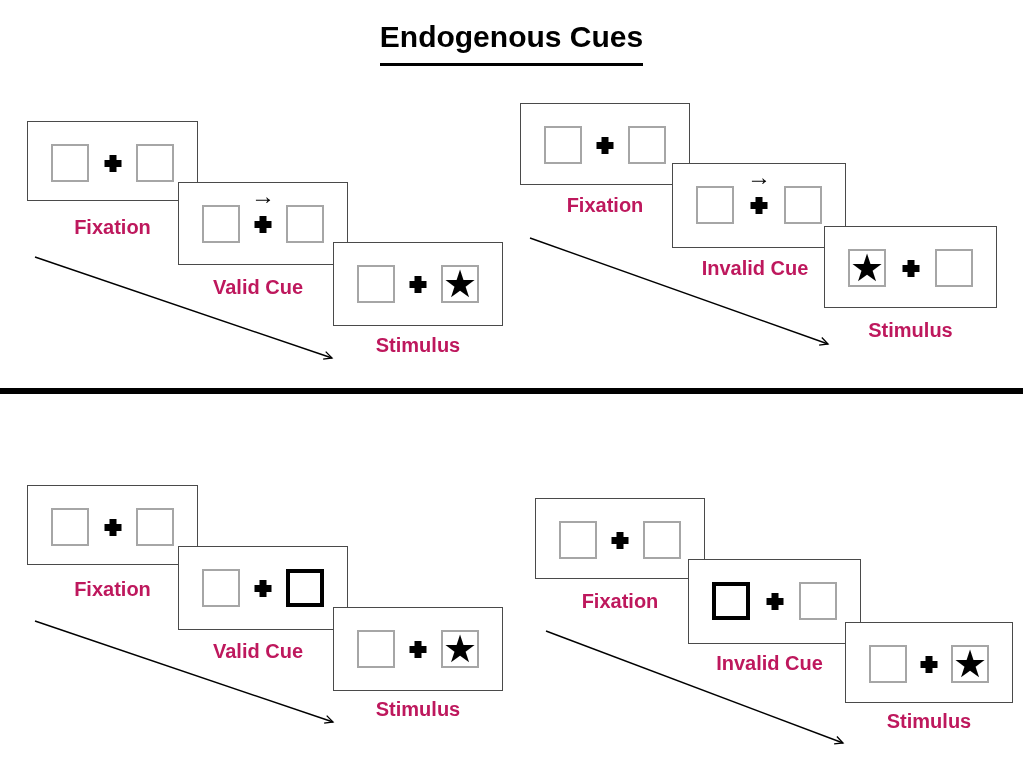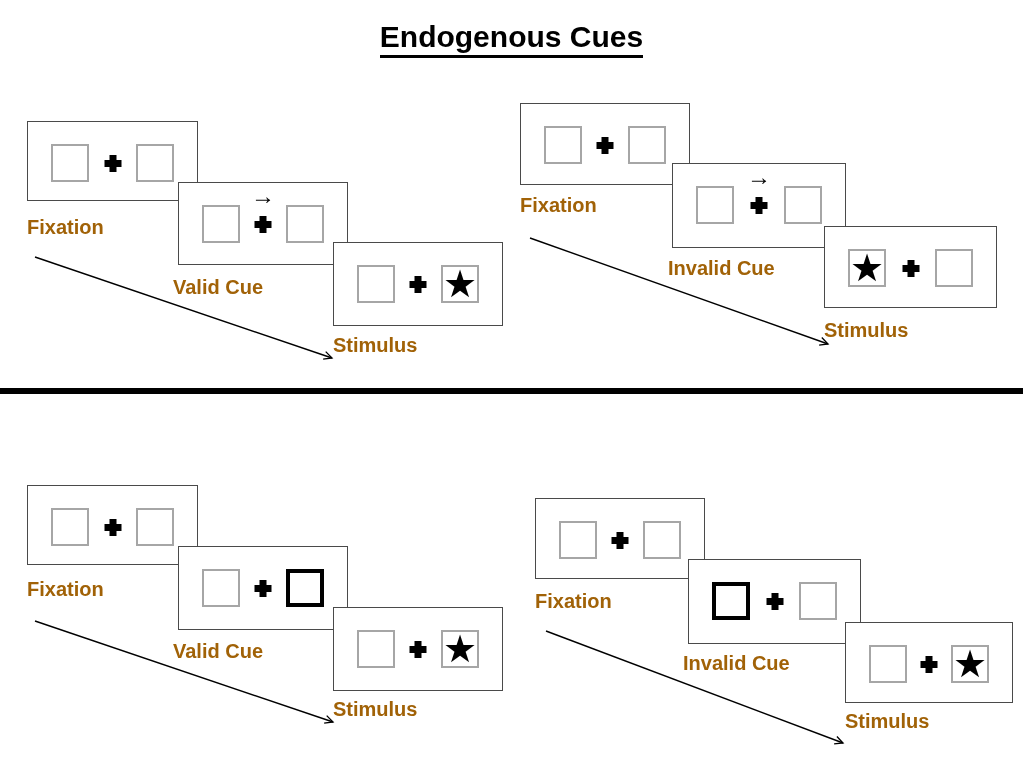--- a/index.html
+++ b/index.html
@@ -3,42 +3,42 @@
 <meta charset="utf-8">
 <style>
   html,body{margin:0;padding:0;background:#fff;}
   .canvas{
     position:relative;width:1023px;height:767px;background:#ffffff;
     font-family:"Liberation Sans",sans-serif;color:#000;overflow:hidden;
   }
   .section-title{position:absolute;left:0;width:1023px;text-align:center;}
   .section-title .tt{
     display:inline-block;font-weight:bold;font-size:30px;line-height:32px;
-    border-bottom:3px solid #000;padding-bottom:2px;
+    border-bottom:3px solid #000;padding-bottom:10px;
   }
   .divider{position:absolute;left:0;top:388px;width:1023px;height:6px;background:#000;}
   .card{position:absolute;background:#ffffff;border:1px solid #4a4a4a;box-sizing:border-box;}
   .sq{
     position:absolute;top:22px;width:38px;height:38px;box-sizing:border-box;
     border:2px solid #a6a6a6;background:#fff;
     display:flex;align-items:center;justify-content:center;
   }
   .sq-l{left:23px}
   .sq-r{right:23px}
   .sq.bold{border:4px solid #000;}
   .plus{position:absolute;left:50%;top:33px;width:17px;height:17px;transform:translateX(-50%);}
   .plus::before{content:"";position:absolute;top:5px;left:0;width:17px;height:7px;background:#000;}
   .plus::after{content:"";position:absolute;left:5px;top:0;width:7px;height:17px;background:#000;}
   .cue-arrow{
     position:absolute;left:50%;top:0px;transform:translateX(-50%);
     font-size:24px;line-height:26px;font-weight:normal;color:#000;
   }
   .star{font-size:38px;line-height:34px;color:#000;}
   .step-label{
-    position:absolute;text-align:left;font-weight:bold;font-size:20px;line-height:23px;color:#a16207;
+    position:absolute;text-align:center;font-weight:bold;font-size:20px;line-height:23px;color:#be185d;
   }
   .tarrow{position:absolute;overflow:visible;}
 </style>
 </head>
 <body>
 
 <div class="canvas">
 
   <div class="section-title" style="top:21px;">
     <span class="tt">Endogenous Cues</span>

